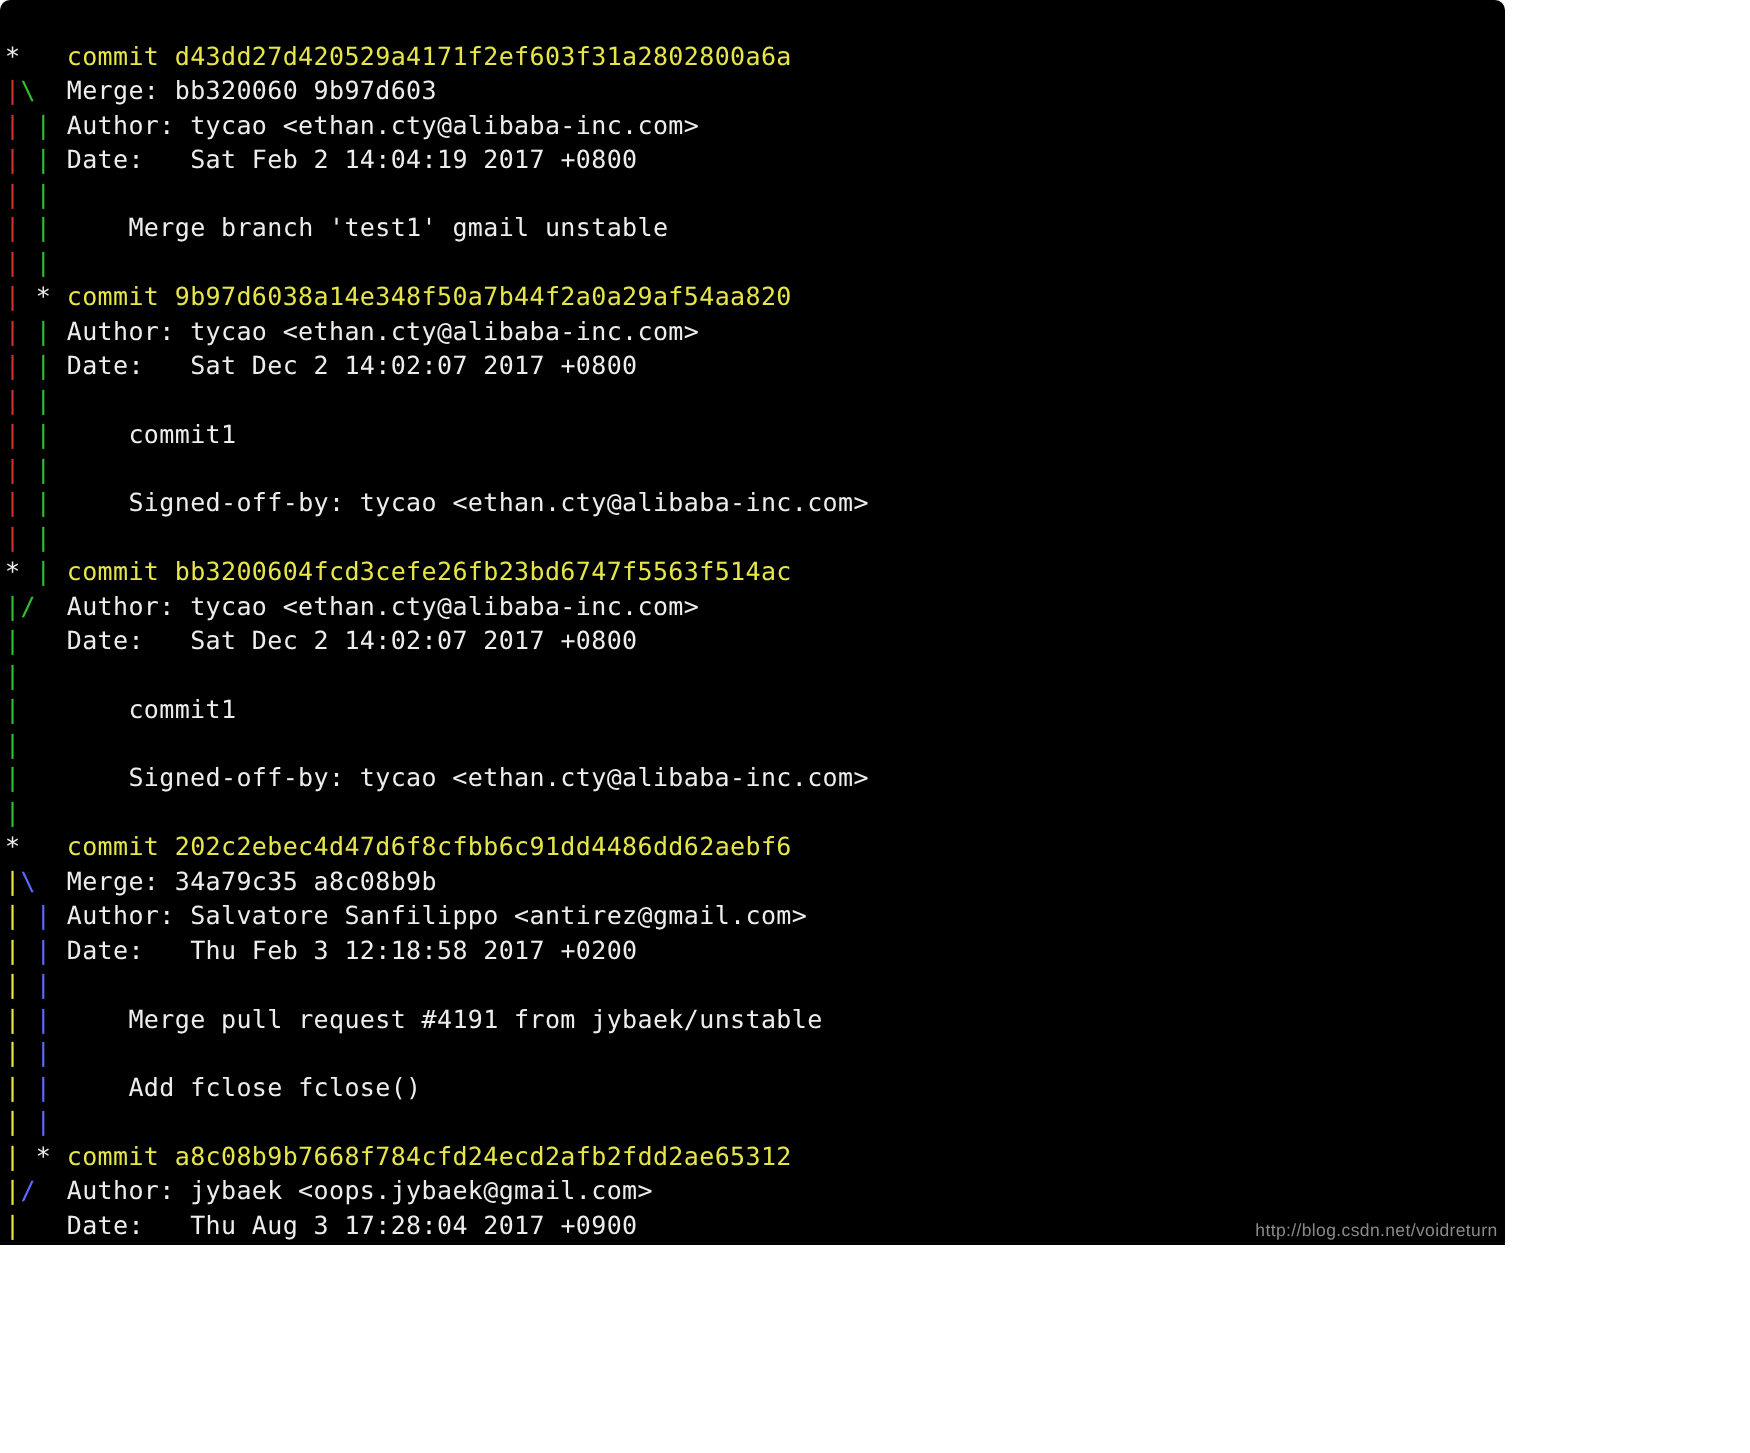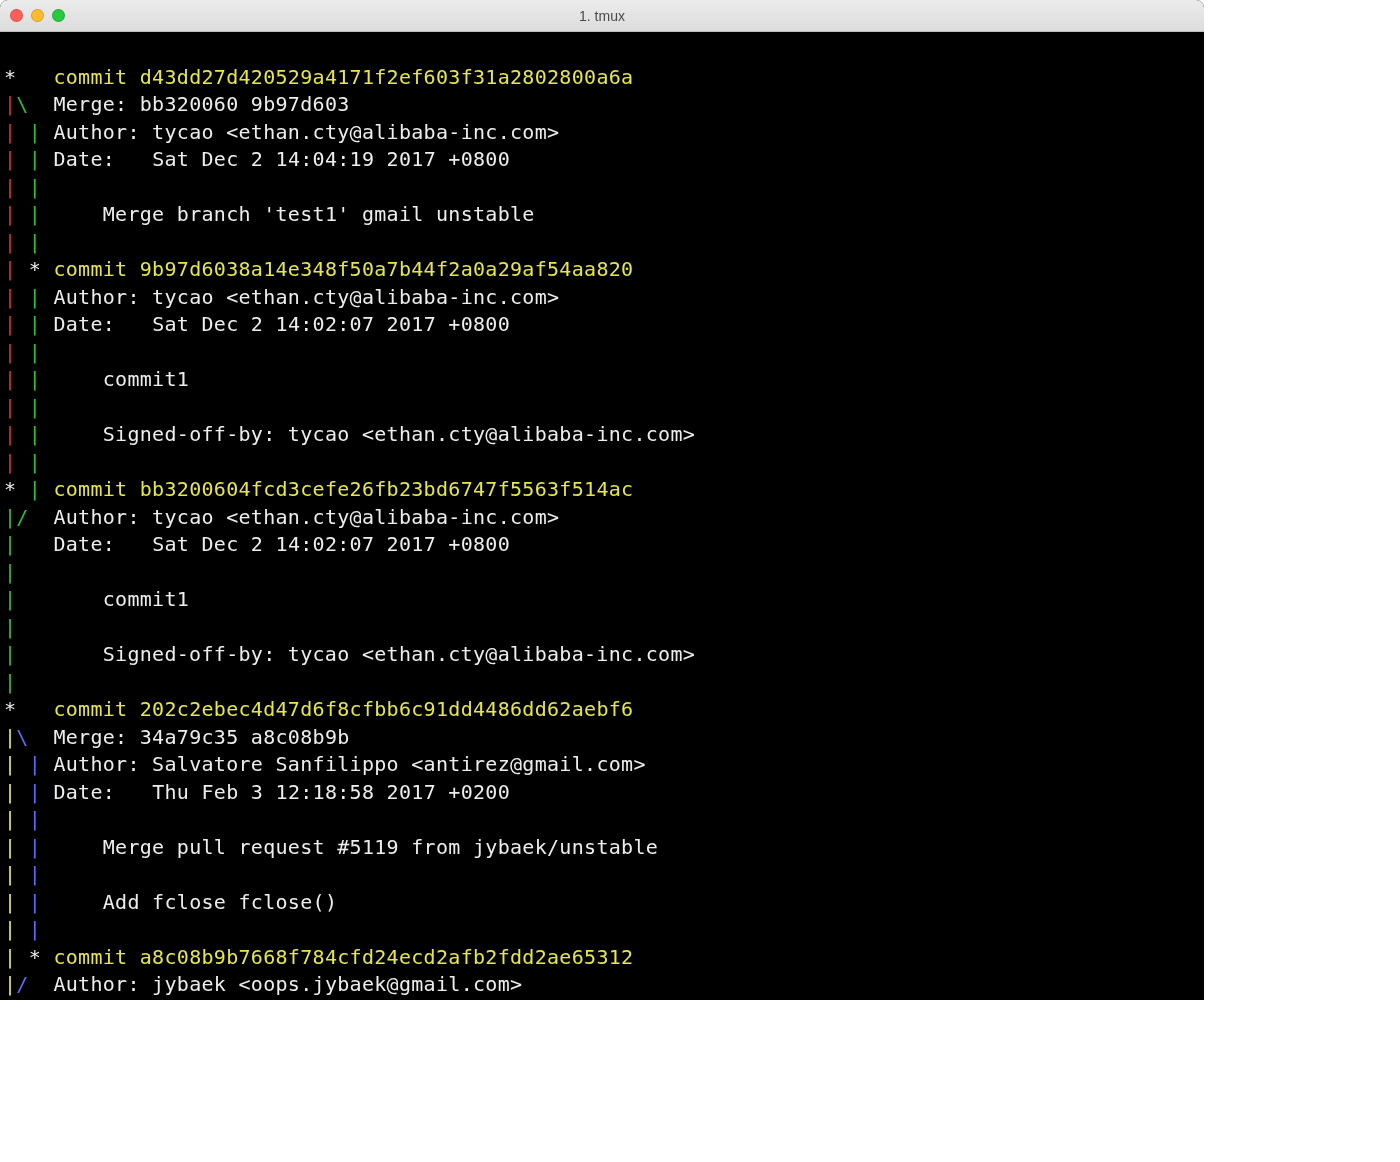--- a/index.html
+++ b/index.html
@@ -63,34 +63,26 @@
       color:#8a8a8a;
       letter-spacing:.3px;
     }
     .wrap { position:relative; width:1204px; }
   </style>
 </head>
 <body>
 
 <div class="wrap">
   <div class="window">
-    <div class="titlebar">
-      <div class="traffic">
-        <div class="tbtn tclose"></div>
-        <div class="tbtn tmin"></div>
-        <div class="tbtn tmax"></div>
-      </div>
-      <div class="title">1. tmux</div>
-    </div>
 
     <div class="term">
 <span>*   </span><span class="y"><span>commit</span> <span>d43dd27d420529a4171f2ef603f31a2802800a6a</span></span>
 <span class="r">|</span><span class="g">\</span>  <span>Merge:</span> <span>bb320060 9b97d603</span>
 <span class="r">|</span> <span class="g">|</span> <span>Author:</span> <span>tycao &lt;ethan.cty@alibaba-inc.com&gt;</span>
-<span class="r">|</span> <span class="g">|</span> <span>Date:</span>   <span>Sat Dec 2 14:04:19 2017 +0800</span>
+<span class="r">|</span> <span class="g">|</span> <span>Date:</span>   <span>Sat Feb 2 14:04:19 2017 +0800</span>
 <span class="r">|</span> <span class="g">|</span>
 <span class="r">|</span> <span class="g">|</span>     <span>Merge branch 'test1' gmail unstable</span>
 <span class="r">|</span> <span class="g">|</span>
 <span class="r">|</span> * <span class="y"><span>commit</span> <span>9b97d6038a14e348f50a7b44f2a0a29af54aa820</span></span>
 <span class="r">|</span> <span class="g">|</span> <span>Author:</span> <span>tycao &lt;ethan.cty@alibaba-inc.com&gt;</span>
 <span class="r">|</span> <span class="g">|</span> <span>Date:</span>   <span>Sat Dec 2 14:02:07 2017 +0800</span>
 <span class="r">|</span> <span class="g">|</span>
 <span class="r">|</span> <span class="g">|</span>     <span>commit1</span>
 <span class="r">|</span> <span class="g">|</span>
 <span class="r">|</span> <span class="g">|</span>     <span>Signed-off-by: tycao &lt;ethan.cty@alibaba-inc.com&gt;</span>
@@ -101,21 +93,21 @@
 <span class="g">|</span>
 <span class="g">|</span>       <span>commit1</span>
 <span class="g">|</span>
 <span class="g">|</span>       <span>Signed-off-by: tycao &lt;ethan.cty@alibaba-inc.com&gt;</span>
 <span class="g">|</span>
 *   <span class="y"><span>commit</span> <span>202c2ebec4d47d6f8cfbb6c91dd4486dd62aebf6</span></span>
 <span class="y">|</span><span class="b">\</span>  <span>Merge:</span> <span>34a79c35 a8c08b9b</span>
 <span class="y">|</span> <span class="b">|</span> <span>Author:</span> <span>Salvatore Sanfilippo &lt;antirez@gmail.com&gt;</span>
 <span class="y">|</span> <span class="b">|</span> <span>Date:</span>   <span>Thu Feb 3 12:18:58 2017 +0200</span>
 <span class="y">|</span> <span class="b">|</span>
-<span class="y">|</span> <span class="b">|</span>     <span>Merge pull request #5119 from jybaek/unstable</span>
+<span class="y">|</span> <span class="b">|</span>     <span>Merge pull request #4191 from jybaek/unstable</span>
 <span class="y">|</span> <span class="b">|</span>
 <span class="y">|</span> <span class="b">|</span>     <span>Add fclose fclose()</span>
 <span class="y">|</span> <span class="b">|</span>
 <span class="y">|</span> * <span class="y"><span>commit</span> <span>a8c08b9b7668f784cfd24ecd2afb2fdd2ae65312</span></span>
 <span class="y">|</span><span class="b">/</span>  <span>Author:</span> <span>jybaek &lt;oops.jybaek@gmail.com&gt;</span>
 <span class="y">|</span>   <span>Date:</span>   <span>Thu Aug 3 17:28:04 2017 +0900</span></div>
   </div>
   <div class="watermark">http://blog.csdn.net/voidreturn</div>
 </div>
 

